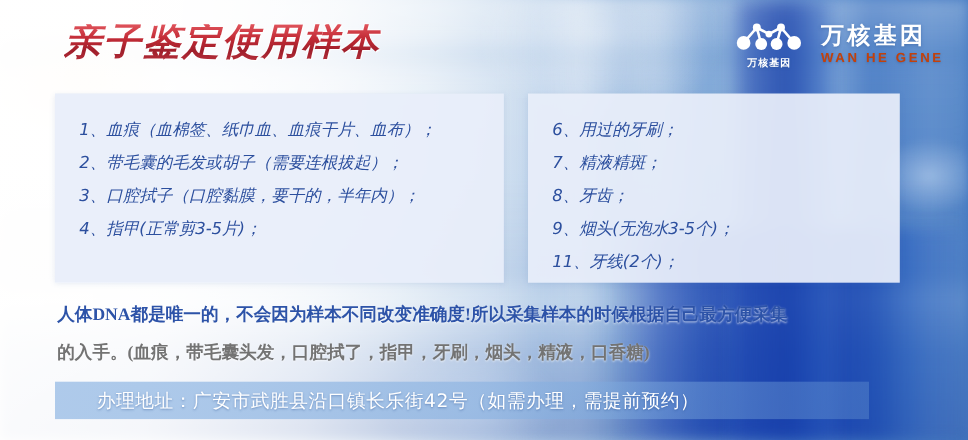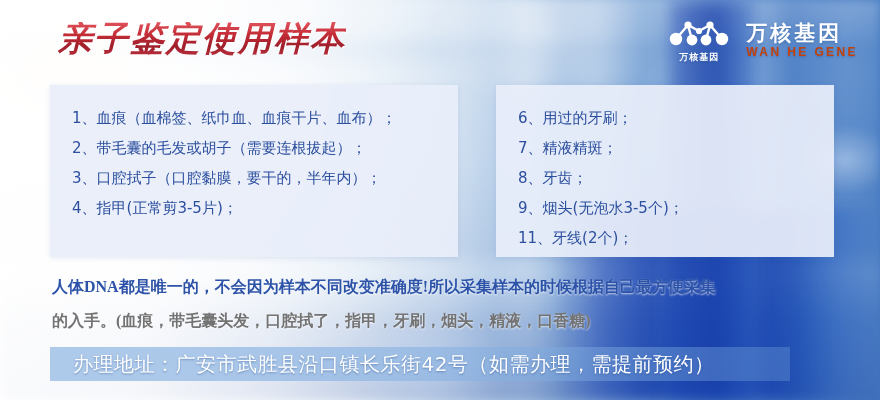--- a/index.html
+++ b/index.html
@@ -106,21 +106,21 @@
   .brand-cn{
     color:#ffffff;font-size:21px;font-weight:700;letter-spacing:3px;line-height:1.1;
     text-shadow:0 1px 3px rgba(40,80,140,.45);
   }
   .brand-en{
     color:#c2410c;font-size:12px;font-weight:600;letter-spacing:2.4px;line-height:1.1;
     text-shadow:0 1px 2px rgba(40,80,140,.4);
   }
 
   
-  .panels{position:absolute;left:50px;top:85px;display:flex;gap:38px;}
+  .panels{position:absolute;left:50px;top:85px;display:flex;gap:22px;font-style:italic;}
   .panel{
     background:rgba(232,238,250,.93);
     box-shadow:0 1px 5px rgba(90,125,180,.16);
   }
   .panel-left{width:408px;height:172px;}
   .panel-right{width:338px;height:172px;}
   .panel-inner{padding:18px 0 0 22px;}
   .panel-right .panel-inner{}
   .sample-item{
     color:#2c4f9e;font-size:15px;line-height:30px;white-space:nowrap;
@@ -139,22 +139,22 @@
 
   
   .addr{
     position:absolute;left:50px;top:347px;width:740px;height:34px;
     background:linear-gradient(90deg,
       rgba(168,198,233,.92) 0%, rgba(150,186,228,.80) 42%,
       rgba(120,165,220,.52) 72%, rgba(105,152,212,.38) 100%);
     display:flex;align-items:center;
   }
   .addr-text{
-    color:#ffffff;font-size:20px;letter-spacing:.5px;white-space:nowrap;
-    padding-left:23px;
+    color:#ffffff;font-size:17px;letter-spacing:.5px;white-space:nowrap;
+    padding-left:38px;
     font-family:"DejaVu Sans","Liberation Sans",sans-serif;
     text-shadow:0 1px 2px rgba(30,70,140,.45);
   }
 </style>
 </head>
 <body>
 
 <div id="poster">
 
   <div class="bg-layer bg-base"></div>

